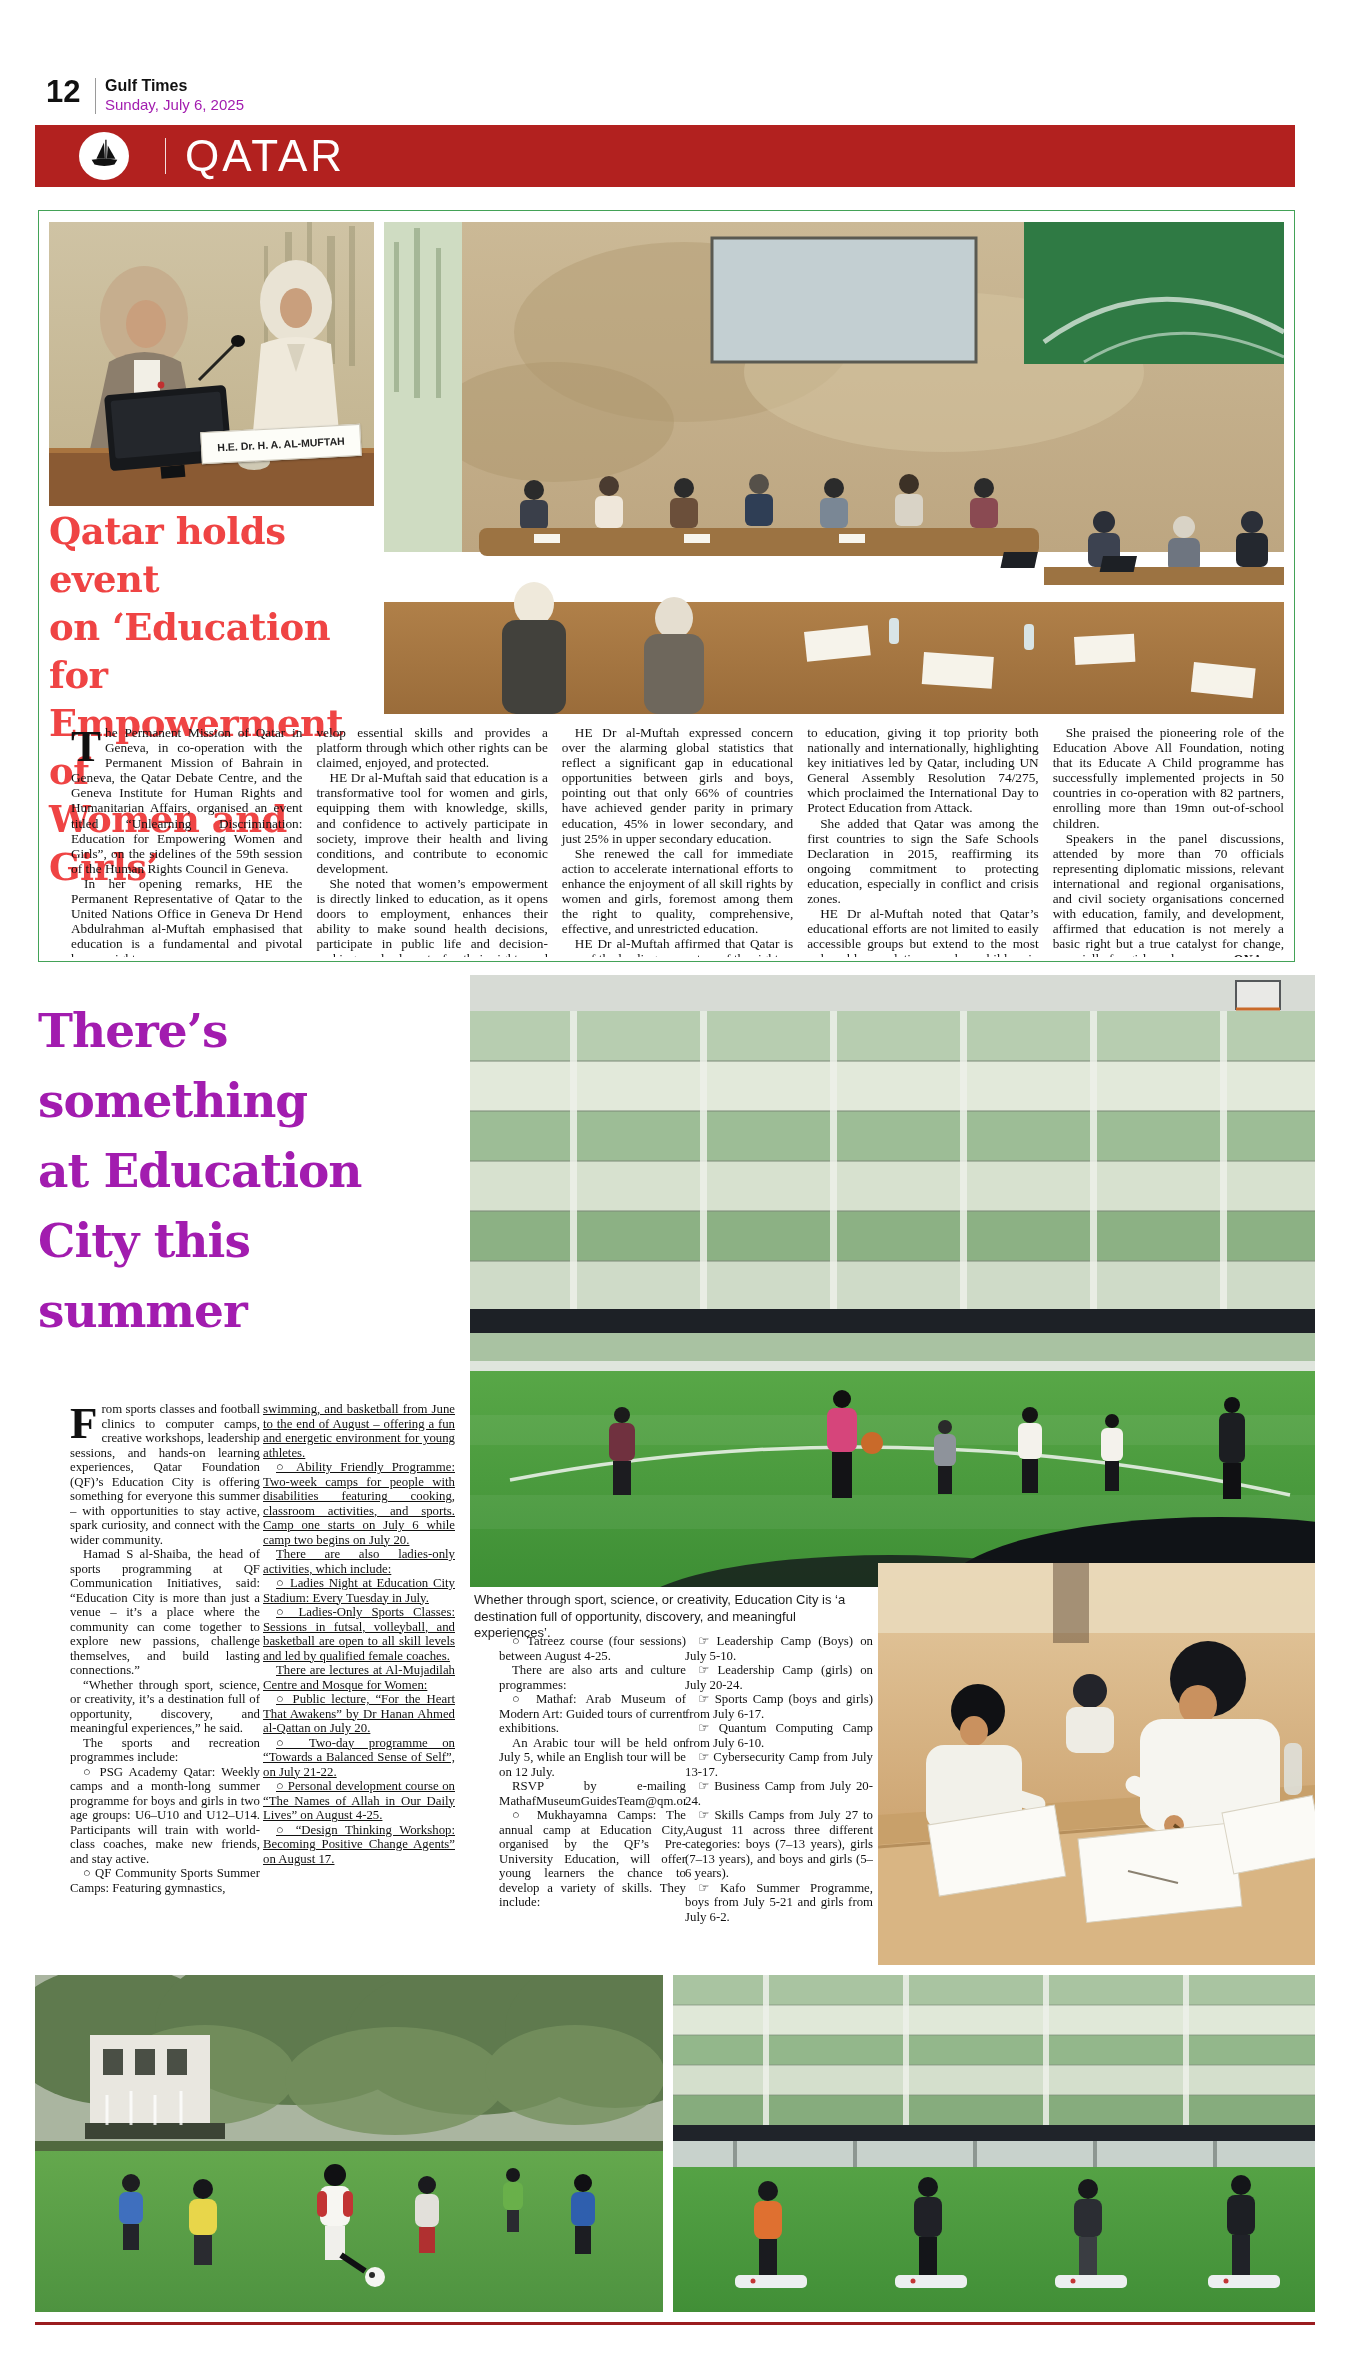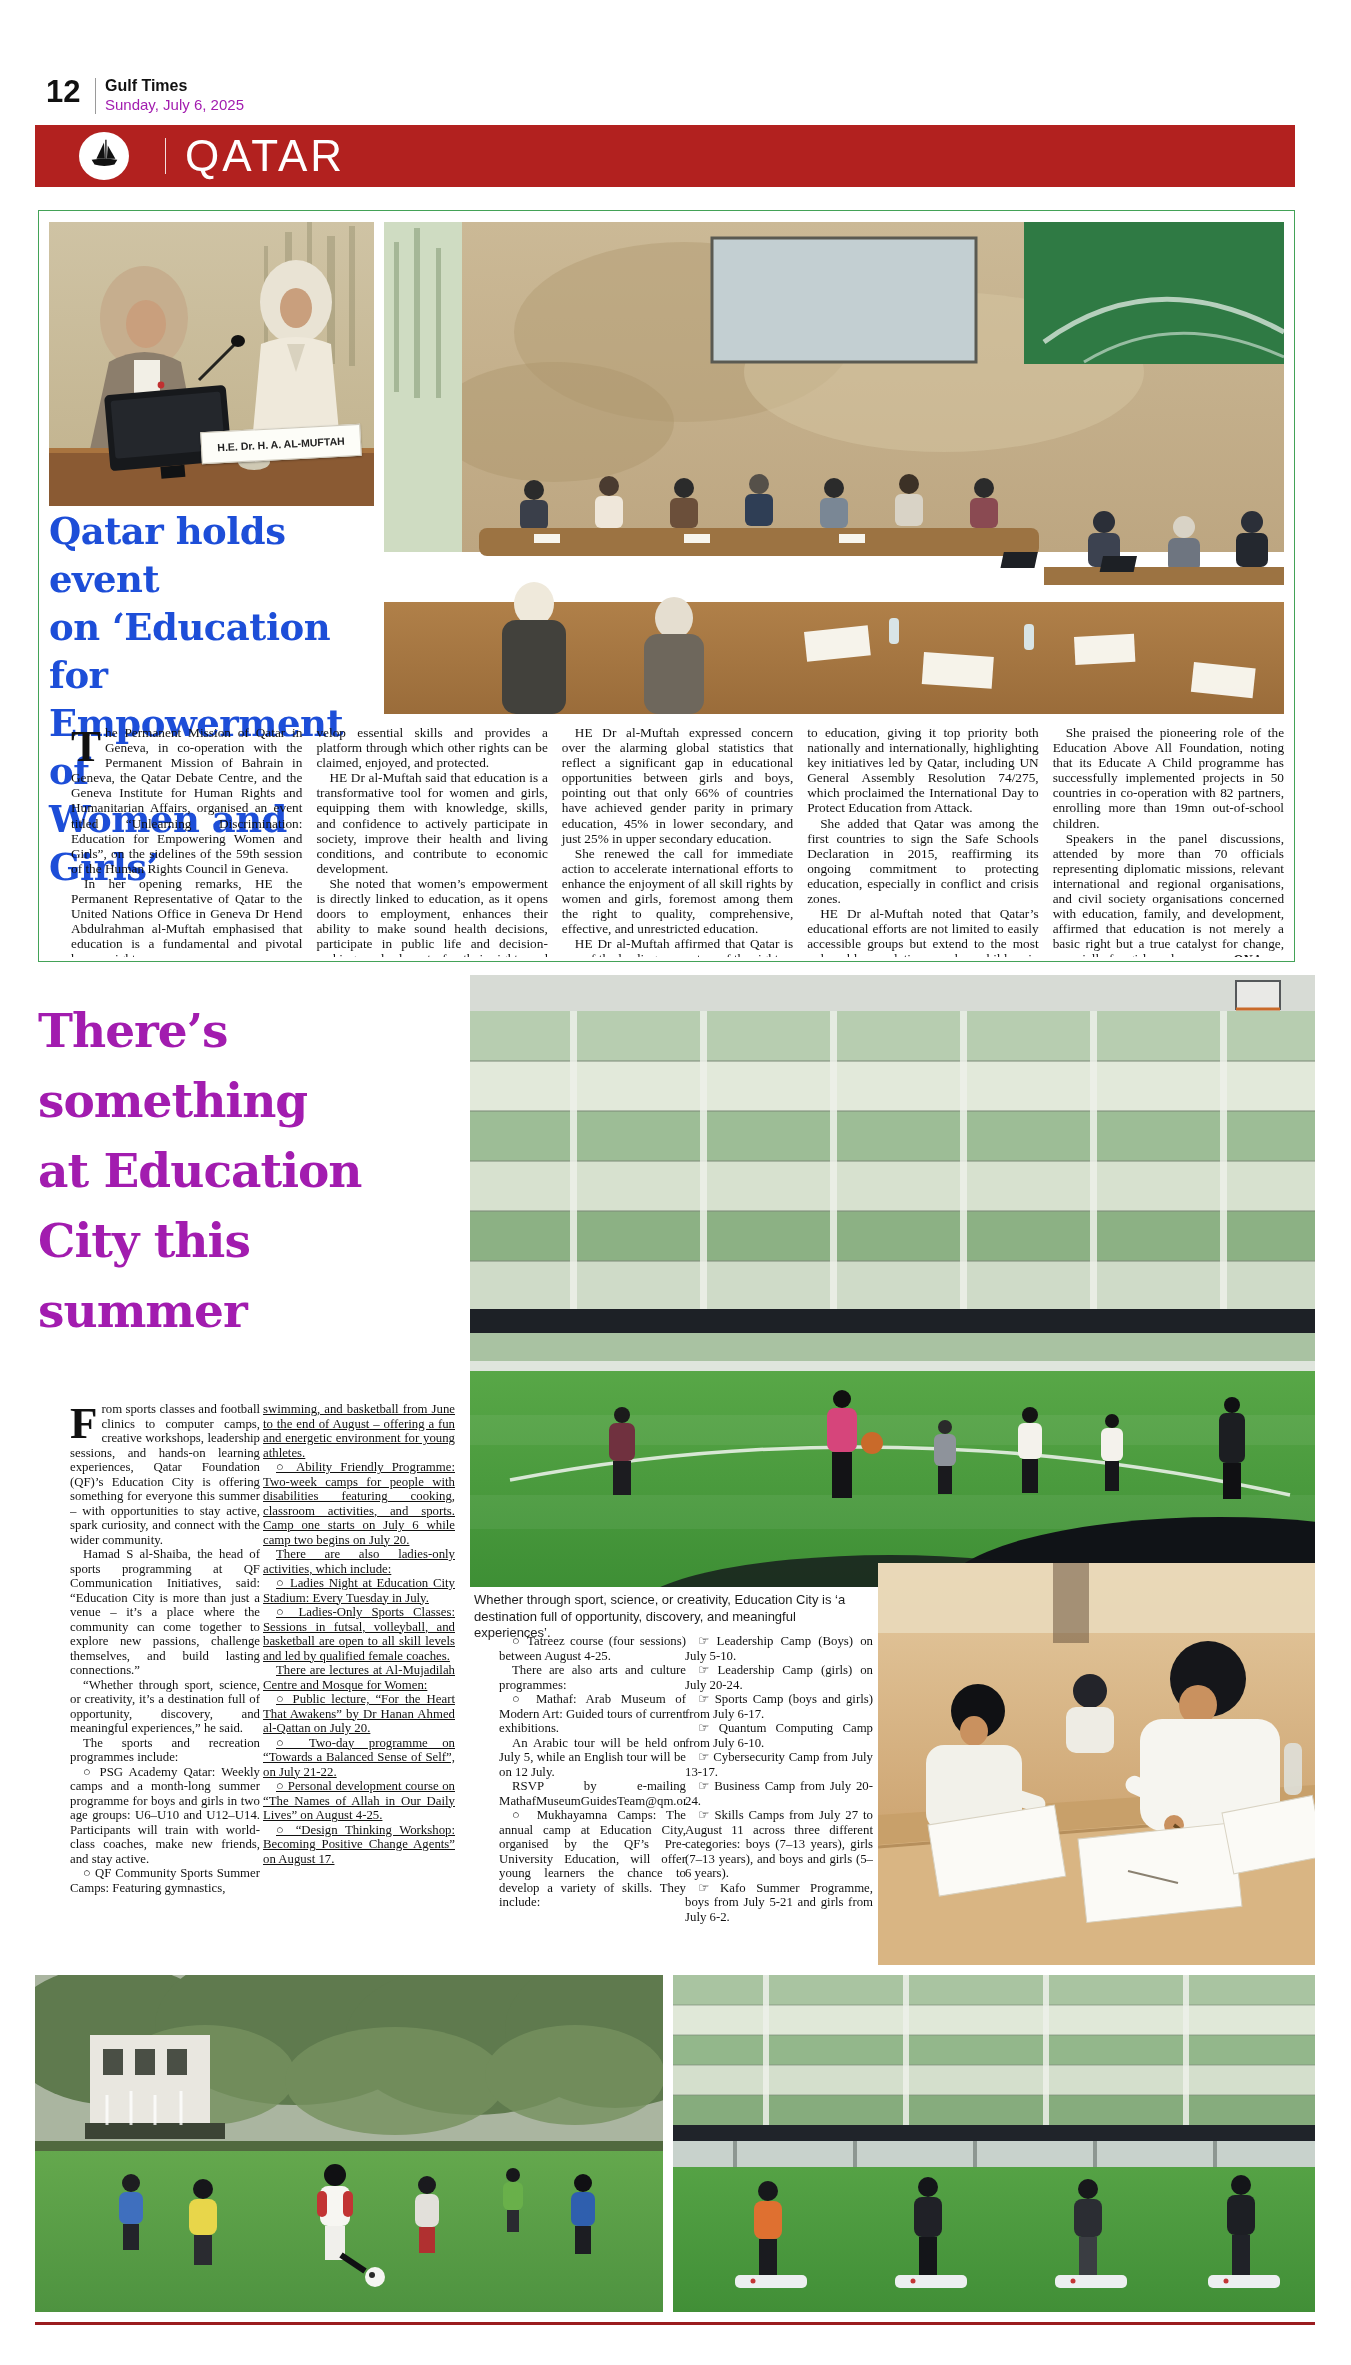--- a/index.html
+++ b/index.html
@@ -10,21 +10,21 @@
   .pgnum{font:700 31px "Liberation Sans",sans-serif;color:#111;}
   .hdr-div{width:1px;height:36px;background:#9a9a9a;}
   .paper{font:700 16px "Liberation Sans",sans-serif;color:#111;}
   .pdate{font:400 15px "Liberation Sans",sans-serif;color:#a21caf;}
   .redbar{background:#b2211f;}
   .logo-oval{width:50px;height:48px;background:#fff;border-radius:50%;display:flex;align-items:center;justify-content:center;}
   .bar-div{width:1px;height:36px;background:rgba(255,255,255,.85);}
   .section{font:200 44px/56px "Liberation Sans",sans-serif;color:#fff;letter-spacing:3px;}
   
   .a1box{border:1.5px solid #43a257;background:#fff;}
-  .hl1{font:700 37px/48px "DejaVu Serif",serif;letter-spacing:-0.5px;color:#1d4ed8;}
+  .hl1{font:700 37px/48px "DejaVu Serif",serif;letter-spacing:-0.5px;color:#ef4444;}
   .hl2{font:700 47px/70px "DejaVu Serif",serif;letter-spacing:-1px;color:#a21caf;}
   .bt1{font:13.3px/15.1px "Liberation Serif",serif;text-align:justify;overflow:hidden;}
   .bt2{font:12.8px/14.5px "Liberation Serif",serif;text-align:justify;overflow:hidden;}
   .bt1 p,.bt2 p{margin:0;text-indent:13px;}
   p.nt{text-indent:0 !important;}
   .dc{float:left;font:700 45px/36px "Liberation Serif",serif;padding:3px 4px 0 0;color:#111;}
   .cols{display:flex;gap:14px;}
   .cols>div{flex:1;}
   .caption{font:400 13px/16.5px "Liberation Sans",sans-serif;color:#1c1c1c;}
   .np{background:#fdfdf8;border:1px solid #cfcabc;display:flex;align-items:center;justify-content:center;

